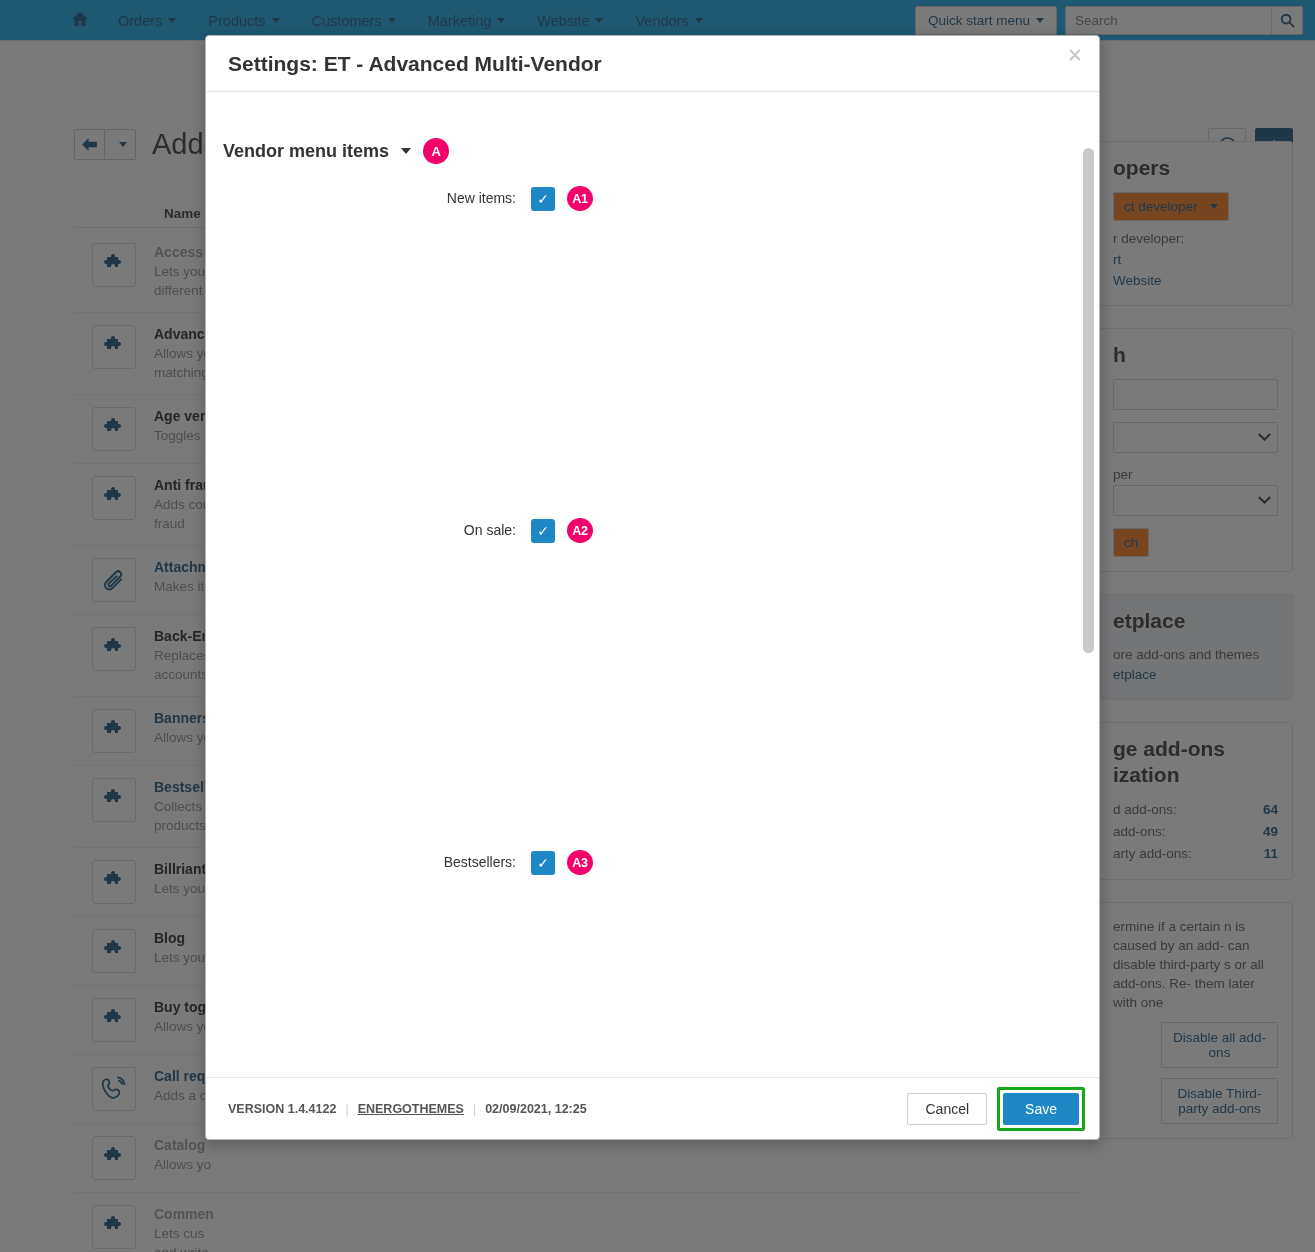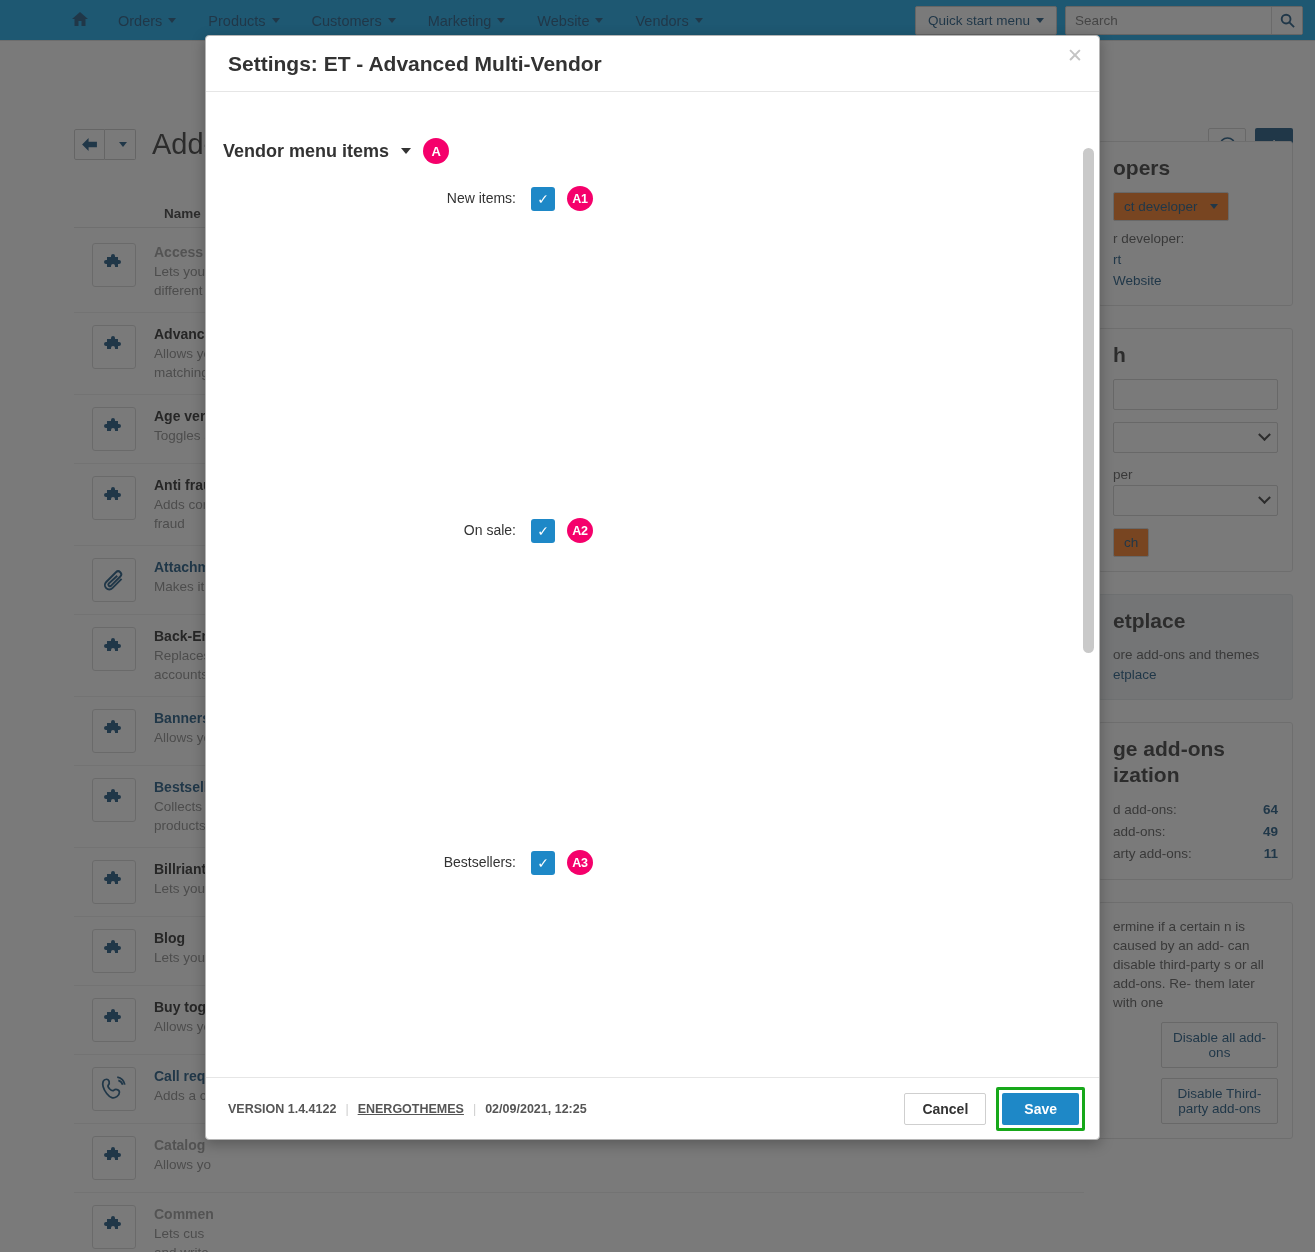--- a/index.html
+++ b/index.html
@@ -137,21 +137,21 @@
   .chev { width: 9px; height: 9px; border-right: 2px solid #333; border-bottom: 2px solid #333;
      transform: rotate(45deg) translate(-2px,-2px); }
 
   .modal-foot {
     position: relative; flex: 0 0 62px; height: 62px; border-top: 1px solid #e6e6e6;
     display: flex; align-items: center; padding: 0 14px 0 22px;
   }
   .ver { font-size: 12.5px; color: #555; font-weight: bold; display: flex; align-items: center; gap: 9px; }
   .ver .sep { color: #cfcfcf; font-weight: normal; }
   .ver .et { text-decoration: underline; color: #555; }
-  .foot-btns { margin-left: auto; display: flex; align-items: center; gap: 0; position: relative; font-weight: bold; }
+  .foot-btns { margin-left: auto; display: flex; align-items: center; gap: 0; position: relative; }
   .btn-cancel {
     border: 1px solid #cfcfcf; border-radius: 2px; background: #fff; font-size: 14px; color: #333;
     padding: 7px 17px; margin-right: 10px;
   }
   .save-hl { border: 3px solid #17a81a; border-radius: 2px; padding: 3px; }
   .btn-save { background: #1e88c7; color: #fff; font-size: 14px; padding: 8px 22px; border-radius: 2px; }
 
   
   .mscroll-track { position: absolute; right: 5px; top: 56px; width: 12px; height: 1097px; }
   .mscroll-thumb { position: absolute; right: 5px; top: 56px; width: 11px; height: 505px;

